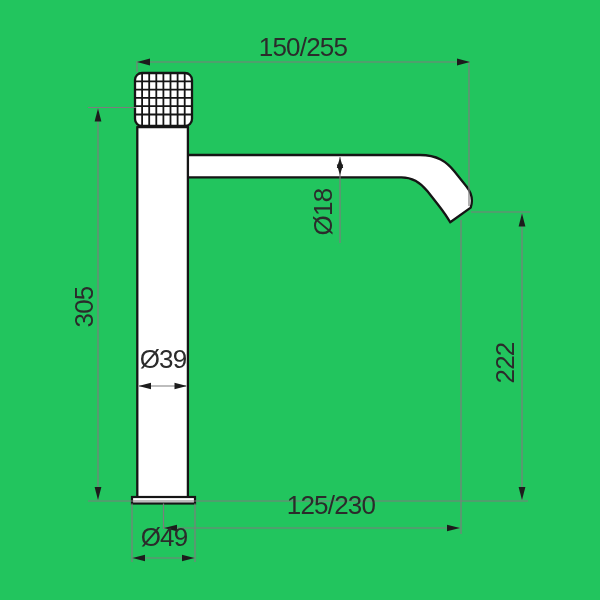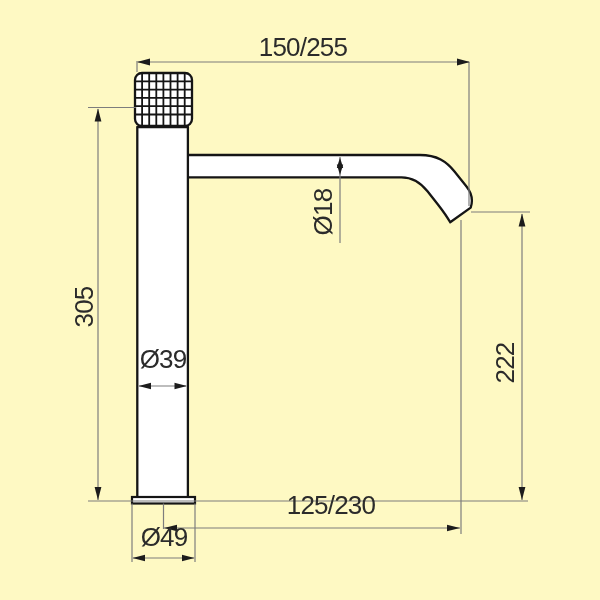--- a/index.html
+++ b/index.html
@@ -5,21 +5,21 @@
   html, body {
     margin: 0;
     padding: 0;
     background: #ffffff;
     font-family: "Liberation Sans", sans-serif;
   }
   .stage {
     position: relative;
     width: 600px;
     height: 600px;
-    background: #fef9c3;
+    background: #22c55e;
     overflow: hidden;
   }
   svg { display: block; }
   .outline {
     fill: #ffffff;
     stroke: #151515;
     stroke-width: 2.3;
     stroke-linejoin: round;
   }
   .knurl-line {

